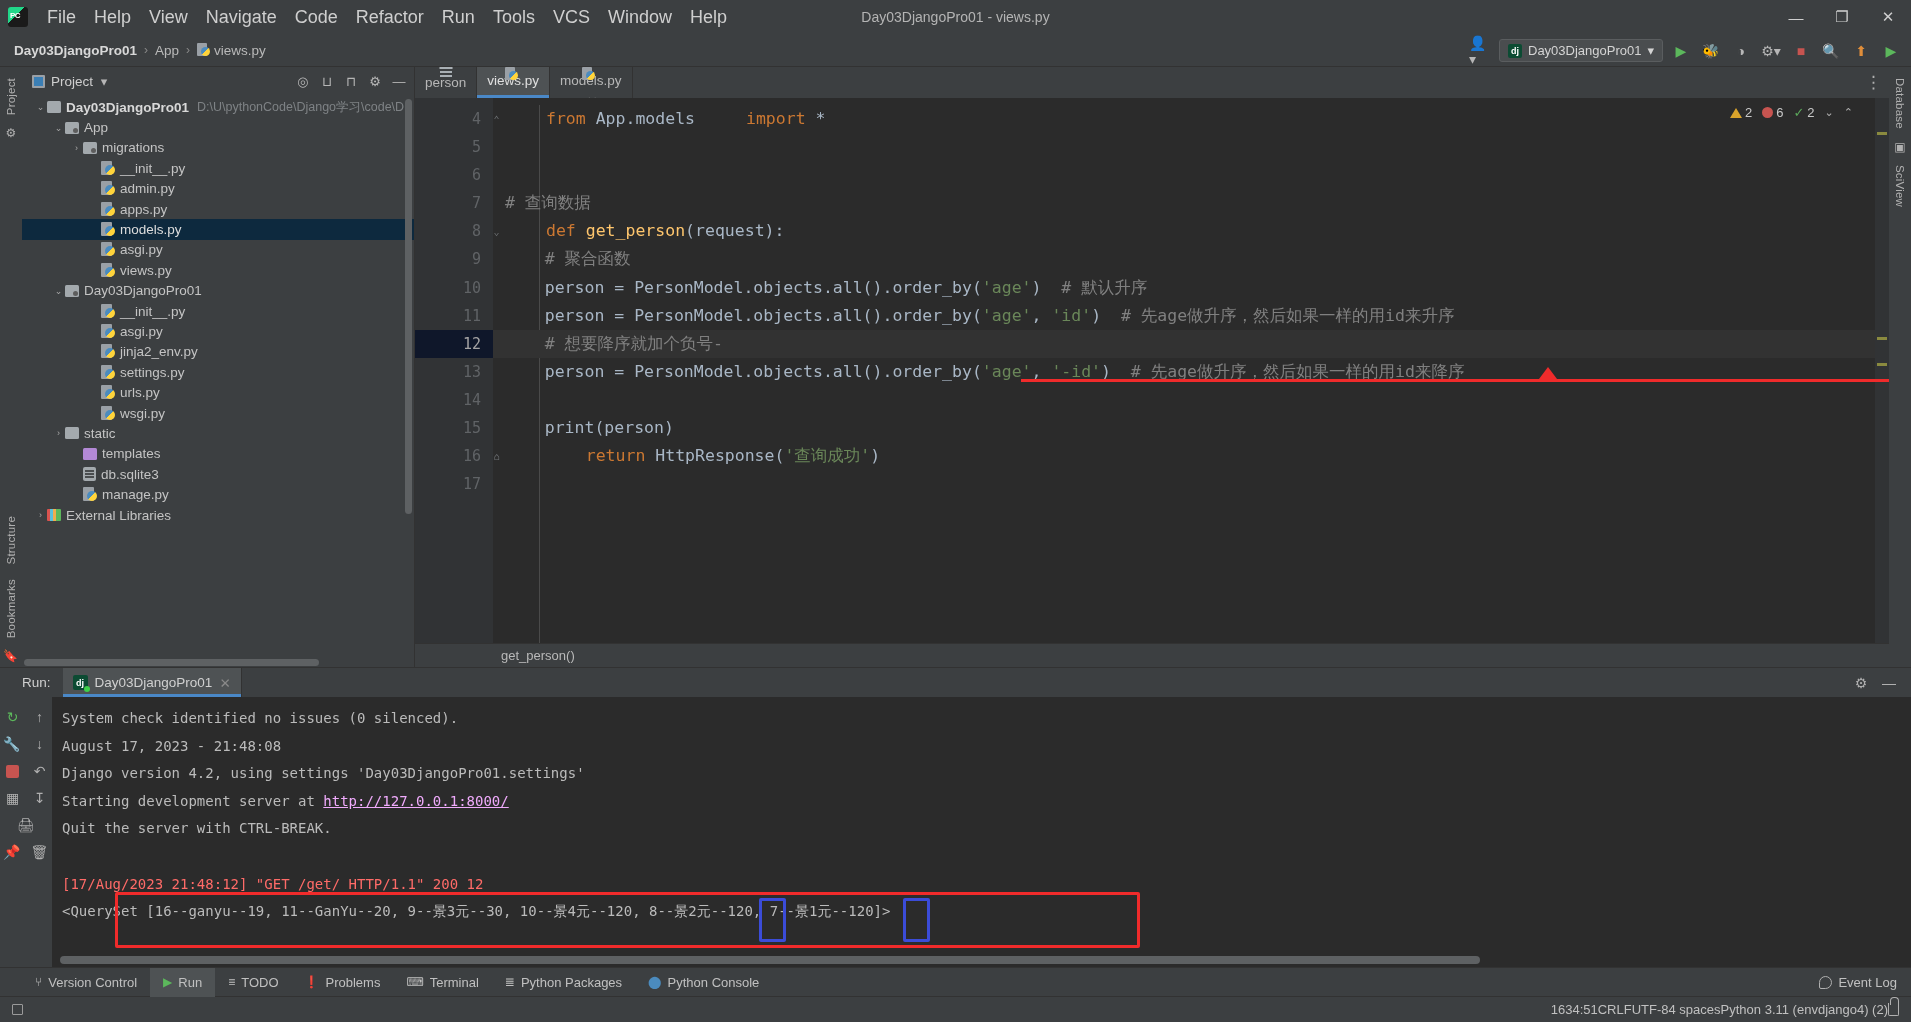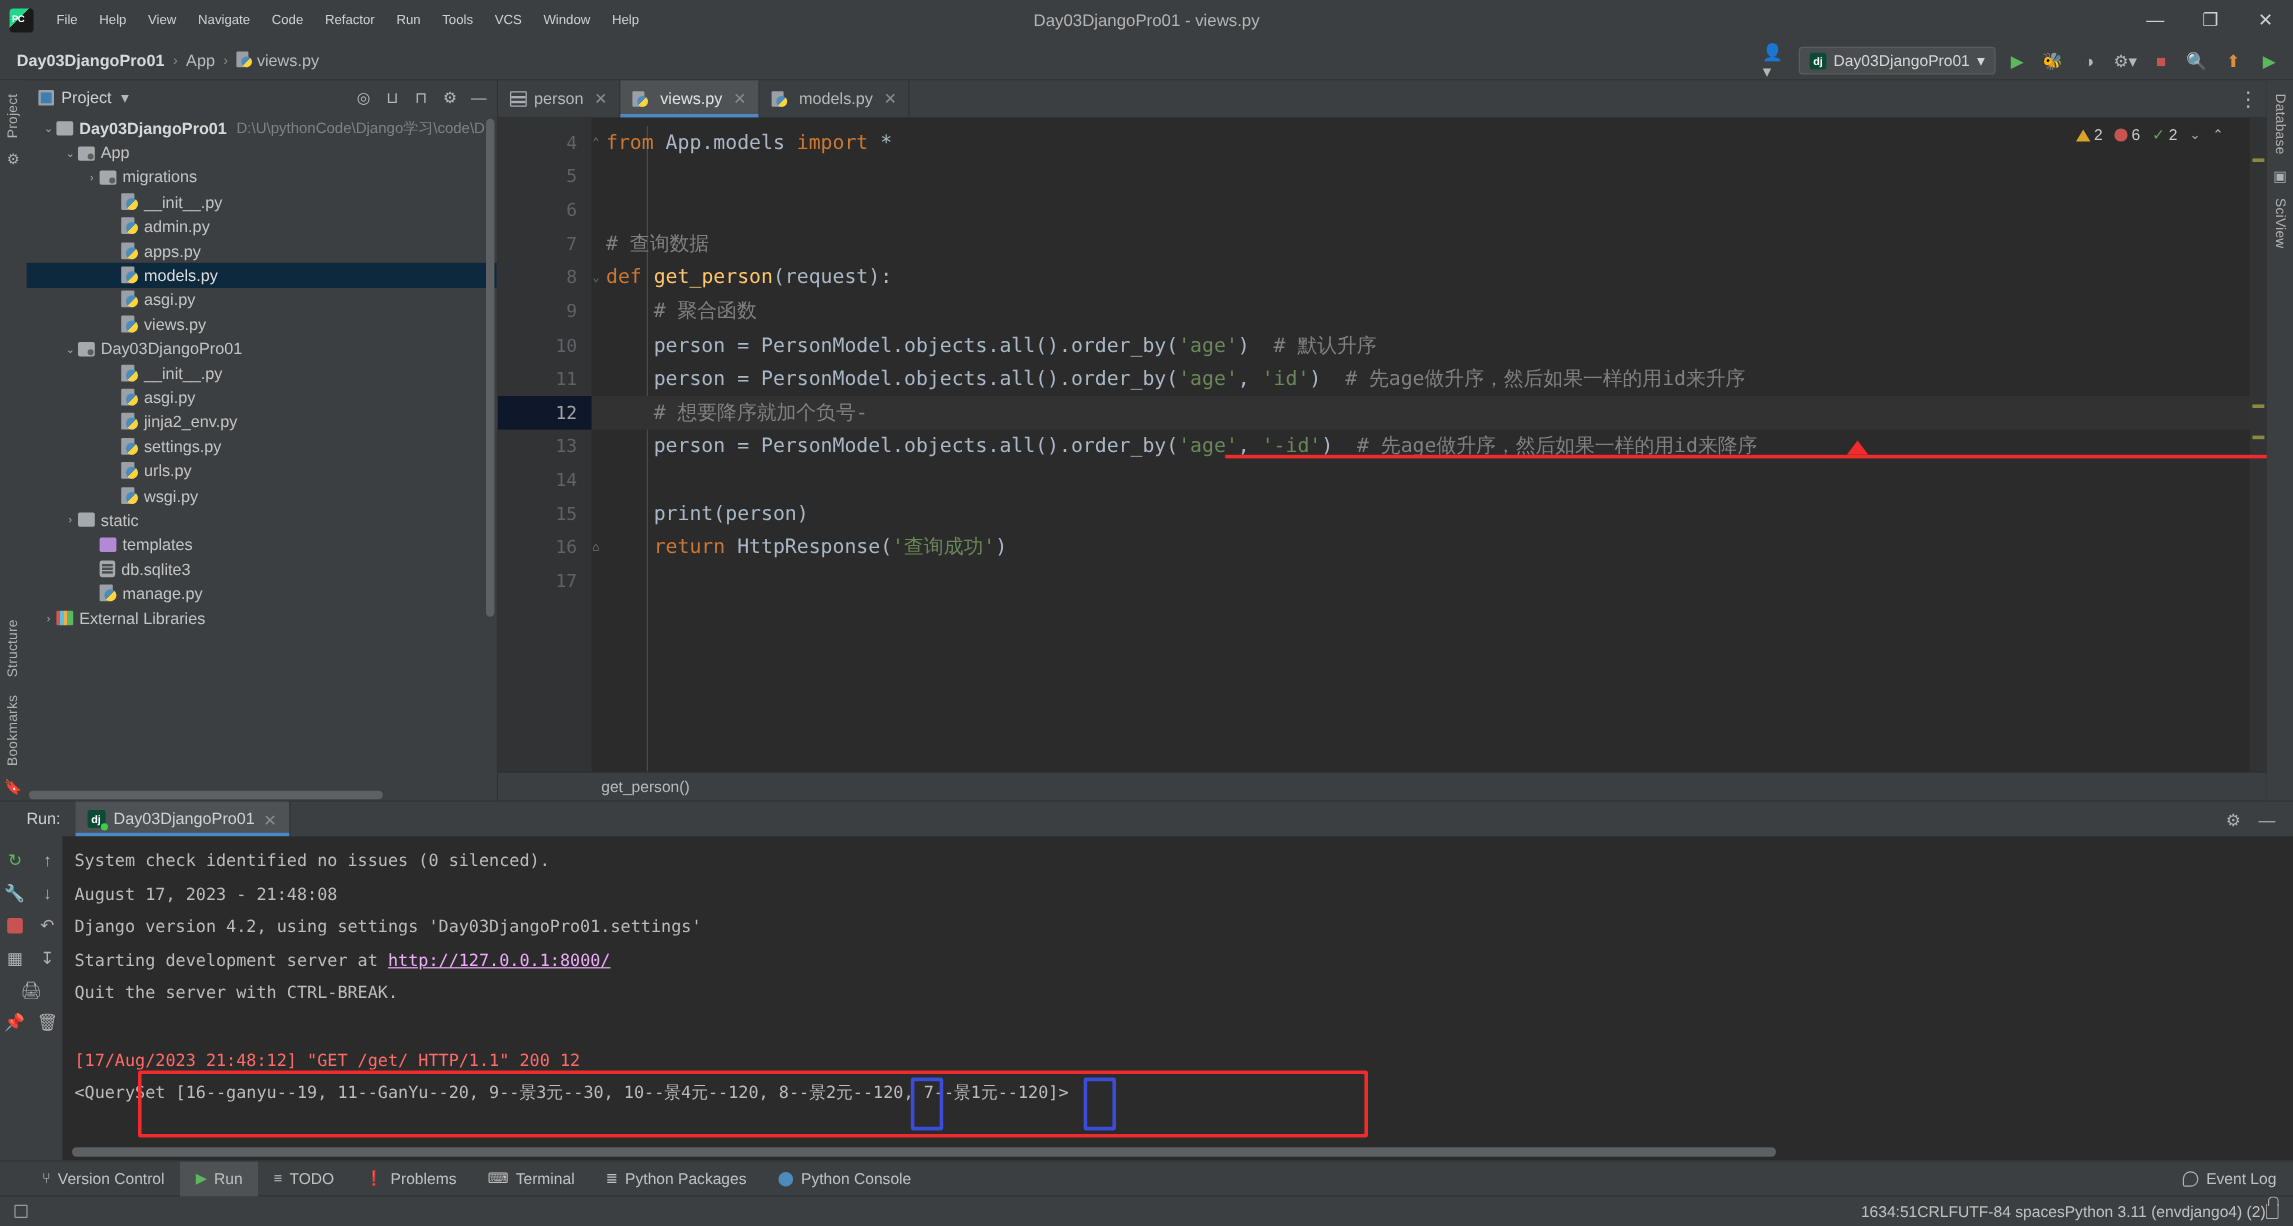--- a/index.html
+++ b/index.html
@@ -20,21 +20,21 @@
   .logo {
     width: 20px; height: 20px; border-radius: 3px; margin-right: 10px;
     background: linear-gradient(135deg,#21d789 0%,#21d789 40%,#1a1a1a 41%,#1a1a1a 100%);
     position: relative; flex: none;
   }
   .logo::after {
     content: "PC"; position: absolute; left: 2px; top: 4px; font-size: 8px;
     color: #ffffff; font-weight: bold; letter-spacing: -0.5px;
   }
   .menuitem {
-    font-size: 11px; color: #cfcfcf; padding: 3px 9px; cursor: default; white-space: nowrap;
+    font-size: 18px; color: #cfcfcf; padding: 3px 9px; cursor: default; white-space: nowrap;
   }
   .win-title {
     position: absolute; left: 0; right: 0; text-align: center;
     font-size: 14px; color: #b4b4b4; pointer-events: none;
   }
   .win-ctrl { position: absolute; right: 0; top: 0; height: 34px; display: flex; align-items: center; }
   .win-btn { width: 46px; height: 34px; display: flex; align-items: center; justify-content: center;
     font-size: 15px; color: #cfcfcf; }
 
   
@@ -142,21 +142,21 @@
     content: ""; position: absolute; left: 2px; top: 1px; width: 295px; height: 7px;
     background: #5e6163; border-radius: 4px;
   }
 
   
   .editor { flex: 1; display: flex; flex-direction: column; min-width: 0; background: #2b2b2b; }
   .tabbar { height: 31px; background: #3c3f41; display: flex; align-items: stretch; flex: none;
     position: relative; }
   .tab {
     display: flex; align-items: center; gap: 6px; padding: 0 10px; font-size: 13.5px;
-    color: #b7b7b7; border-right: 1px solid #323232; position: relative; max-width: 260px;
+    color: #b7b7b7; border-right: 1px solid #323232; position: relative; max-width: 260px; flex-direction: column;
   }
   .tab.active { background: #4e5254; color: #e0e0e0; }
   .tab.active::after {
     content: ""; position: absolute; left: 0; right: 0; bottom: 0; height: 3px; background: #4a88c7;
   }
   .tab .x { color: #8a8a8a; font-size: 13px; margin-left: 3px; }
   .grid-ico { width: 14px; height: 13px; border: 1.5px solid #a9b0b5; border-radius: 1px; position: relative; }
   .grid-ico::after { content: ""; position: absolute; left: 0; right: 0; top: 3px; height: 1.5px;
     background: #a9b0b5; box-shadow: 0 4px 0 #a9b0b5; }
   .tabbar-right { margin-left: auto; display: flex; align-items: center; padding-right: 6px; }
@@ -175,21 +175,21 @@
   .fold {
     position: absolute; right: -9px; top: 9px; width: 11px; height: 11px;
     color: #6e7275; font-size: 10px; line-height: 11px; text-align: center;
   }
   .codewrap { flex: 1; position: relative; padding-top: 7px; overflow: hidden; }
   .cline {
     height: 28.1px; line-height: 28.1px; font-family: "DejaVu Sans Mono", monospace;
     font-size: 16.5px; white-space: pre; padding-left: 12px; position: relative; color: #a9b7c6;
   }
   .cline.cur { background: #323232; }
-  .kw { color: #cc7832; }
+  .kw { color: #cc7832; margin-left: 41px; }
   .fn { color: #ffc66d; }
   .st { color: #6a8759; }
   .cmt { color: #808080; }
   .pun { color: #a9b7c6; }
   .indent-guide {
     position: absolute; left: 46px; top: 7px; bottom: 0; width: 1px; background: #4a4a4a;
   }
   .red-underline {
     position: absolute; left: 528px; top: 281px; width: 922px; height: 3px; background: #f02b2b; z-index: 20;
   }

